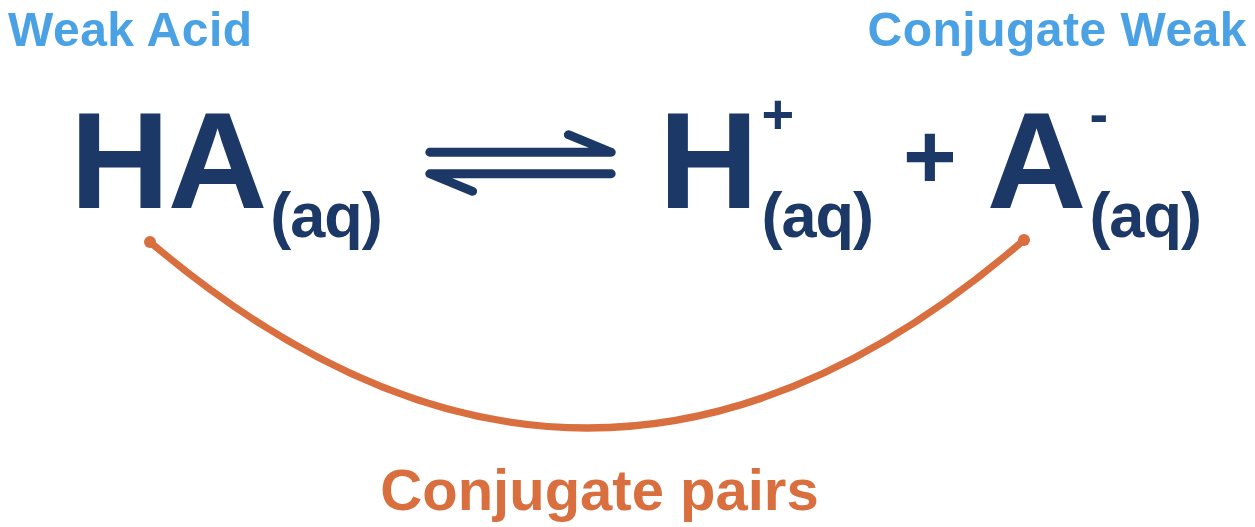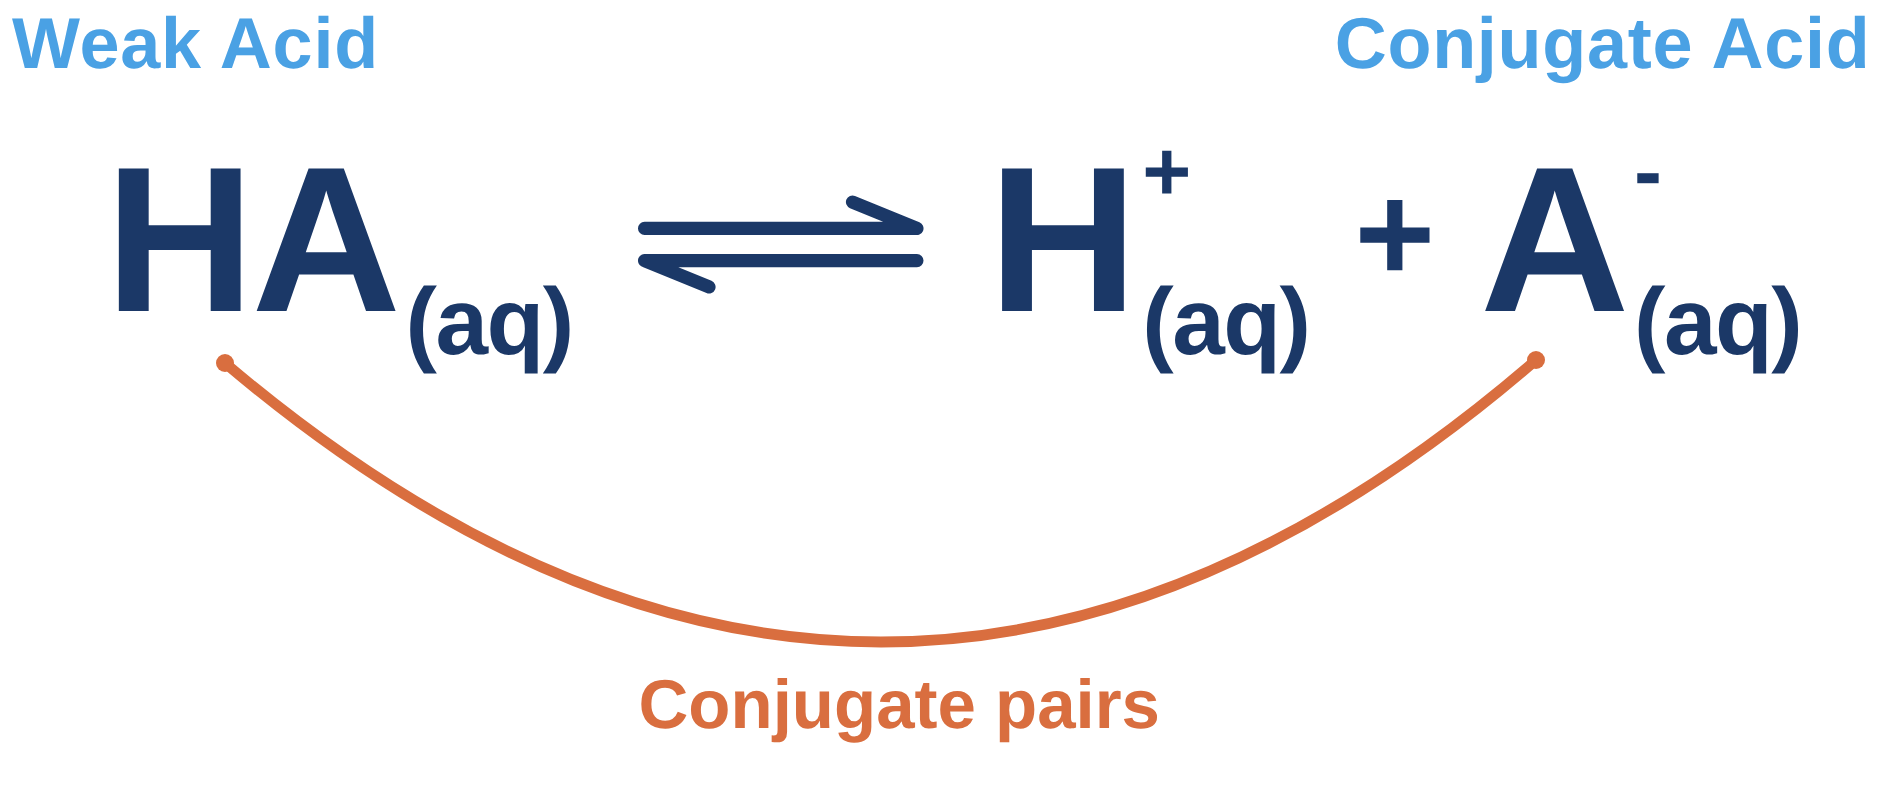--- a/index.html
+++ b/index.html
@@ -94,37 +94,37 @@
   .arc-svg path {
     stroke: var(--accent-orange);
     stroke-width: 7;
     fill: none;
     stroke-linecap: round;
   }
   .arc-svg circle { fill: var(--accent-orange); }
 
   .pairs-label {
     position: absolute;
-    top: 442px;
+    top: 456px;
     left: calc(50% - 28px);
     transform: translateX(-50%);
-    font-size: 46px;
+    font-size: 58px;
     font-weight: bold;
     color: var(--accent-orange);
     white-space: nowrap;
   }
 </style>
 </head>
 <body>
 
 <div class="canvas">
 
   <div class="heading weak">Weak Acid</div>
 
-  <div class="heading base">Conjugate Acid</div>
+  <div class="heading base">Conjugate Weak</div>
 
   <div class="equation">
 
     <span class="species">
       <span class="big">HA</span>
       <span class="stack sub-only">
         <span class="sub">(aq)</span>
       </span>
     </span>
 

